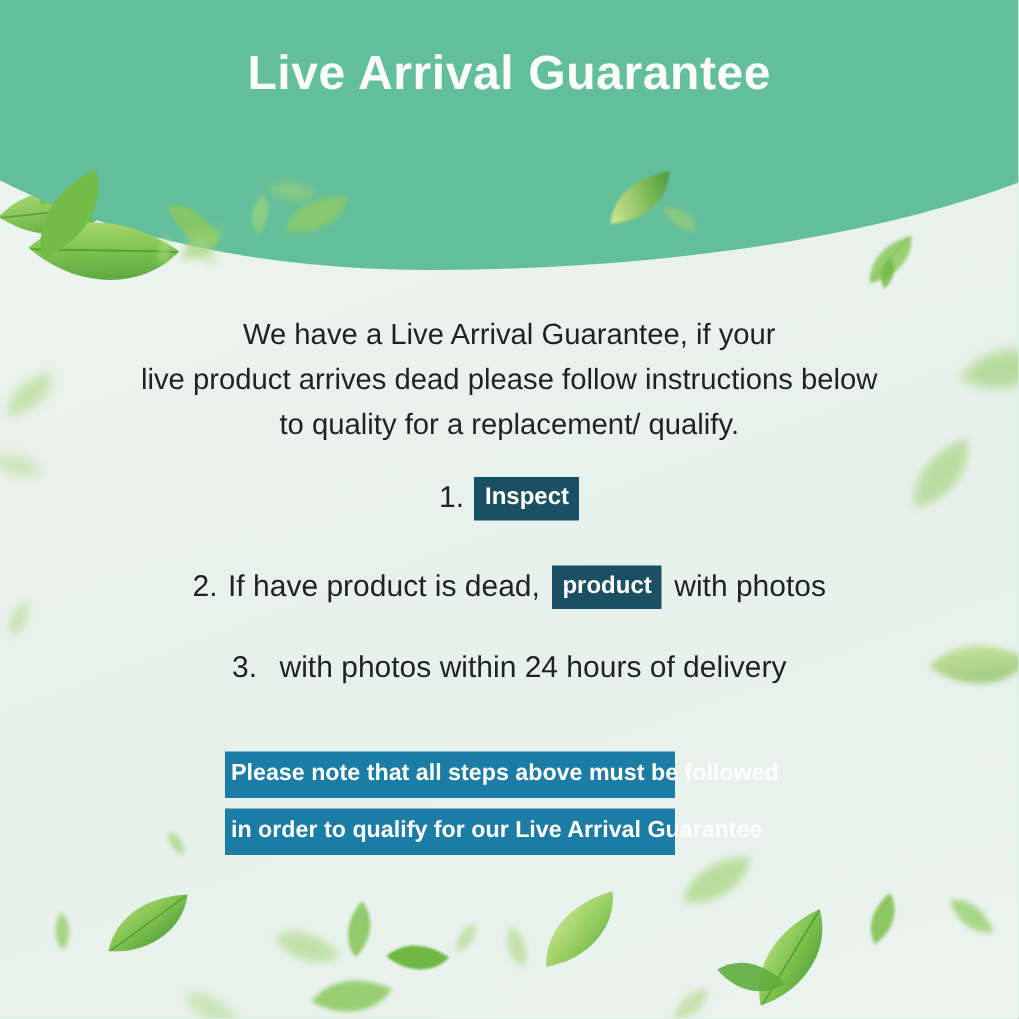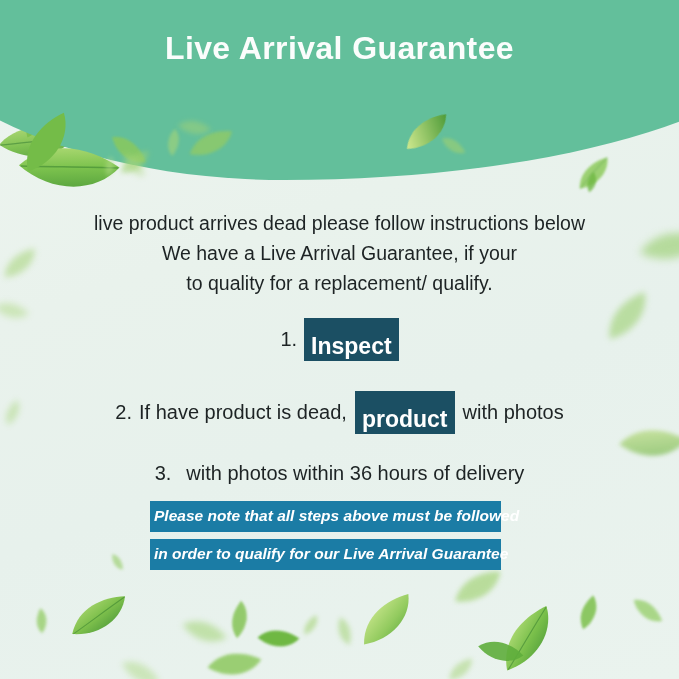--- a/index.html
+++ b/index.html
@@ -90,34 +90,33 @@
     white-space: nowrap;
   }
   .step.s1 { margin-bottom: 30px; }
   .step.s2 { margin-bottom: 28px; }
   .step-num { margin-right: 7px; }
   .chip {
     display: inline-block;
     background: #1b4f63;
     color: #ffffff;
     font-weight: bold;
-    font-size: 23px;
-    padding: 17px 7px 4px 7px;
+    font-size: 16px;
+    padding: 3px 7px 4px 7px;
     line-height: 22px;
   }
   .step-tail { margin-left: 8px; }
   .step-head { margin-right: 8px; }
 
   
   .notice {
     position: absolute;
     top: 501px;
     left: 150px;
-    width: 351px;
-    font-style: italic;
+    width: 300px;
   }
   .notice-line {
     background: #1b7ca5;
     color: #ffffff;
     font-size: 15.5px;
     font-weight: bold;
     text-align: center;
     padding: 6px 4px 7px 4px;
     line-height: 18px;
     white-space: nowrap;
@@ -396,42 +395,42 @@
     <div class="leaf" style="left:120px; top:660px; width:40px; height:26px; transform:rotate(50deg); filter:blur(3.2px); opacity:.45;">
       <svg viewBox="0 0 100 60">
           <path d="M2 48 C20 8 62 0 98 6 C86 42 44 60 2 48 Z" fill="#a9d77c"></path>
         </svg>
     </div>
   </div>
 
   <div class="content">
 
     <div class="intro">
+      <span class="line">We have a Live Arrival Guarantee, if your</span>
       <span class="line">live product arrives dead please follow instructions below</span>
-      <span class="line">We have a Live Arrival Guarantee, if your</span>
       <span class="line">to quality for a replacement/ qualify.</span>
     </div>
 
     <div class="steps">
 
       <div class="step s1">
         <span class="step-num">1.</span>
         <span class="chip">Inspect</span>
       </div>
 
       <div class="step s2">
         <span class="step-num">2.</span>
         <span class="step-head">If have product is dead,</span>
         <span class="chip">product</span>
         <span class="step-tail">with photos</span>
       </div>
 
       <div class="step s3">
         <span class="step-num">3.</span>
-        <span class="step-tail">with photos within 36 hours of delivery</span>
+        <span class="step-tail">with photos within 24 hours of delivery</span>
       </div>
 
     </div>
 
     <div class="notice">
       <div class="notice-line">Please note that all steps above must be followed</div>
       <div class="notice-line second">in order to qualify for our Live Arrival Guarantee</div>
     </div>
 
   </div>

